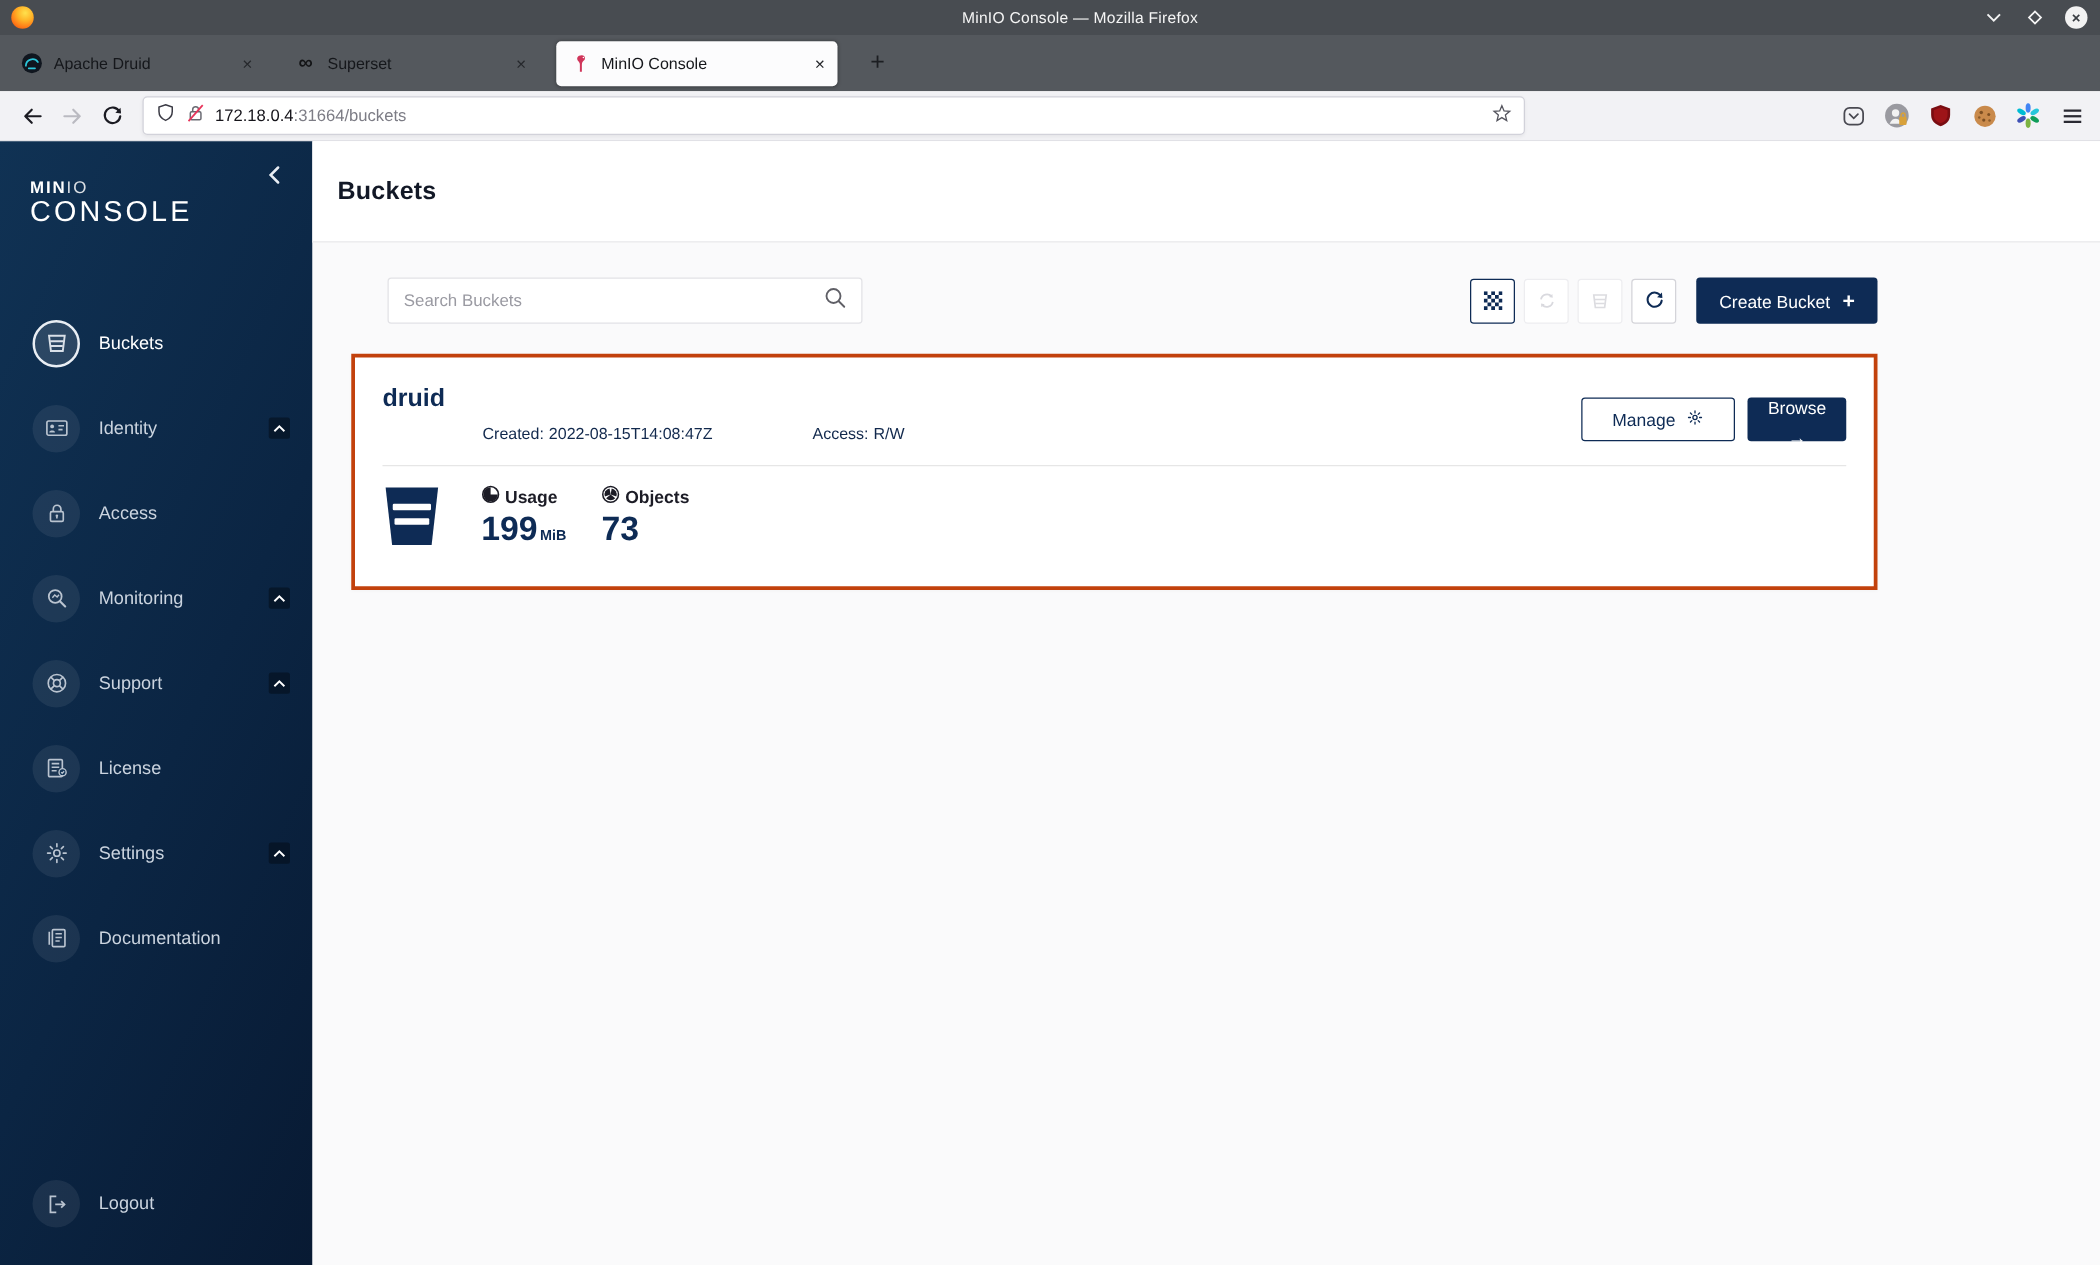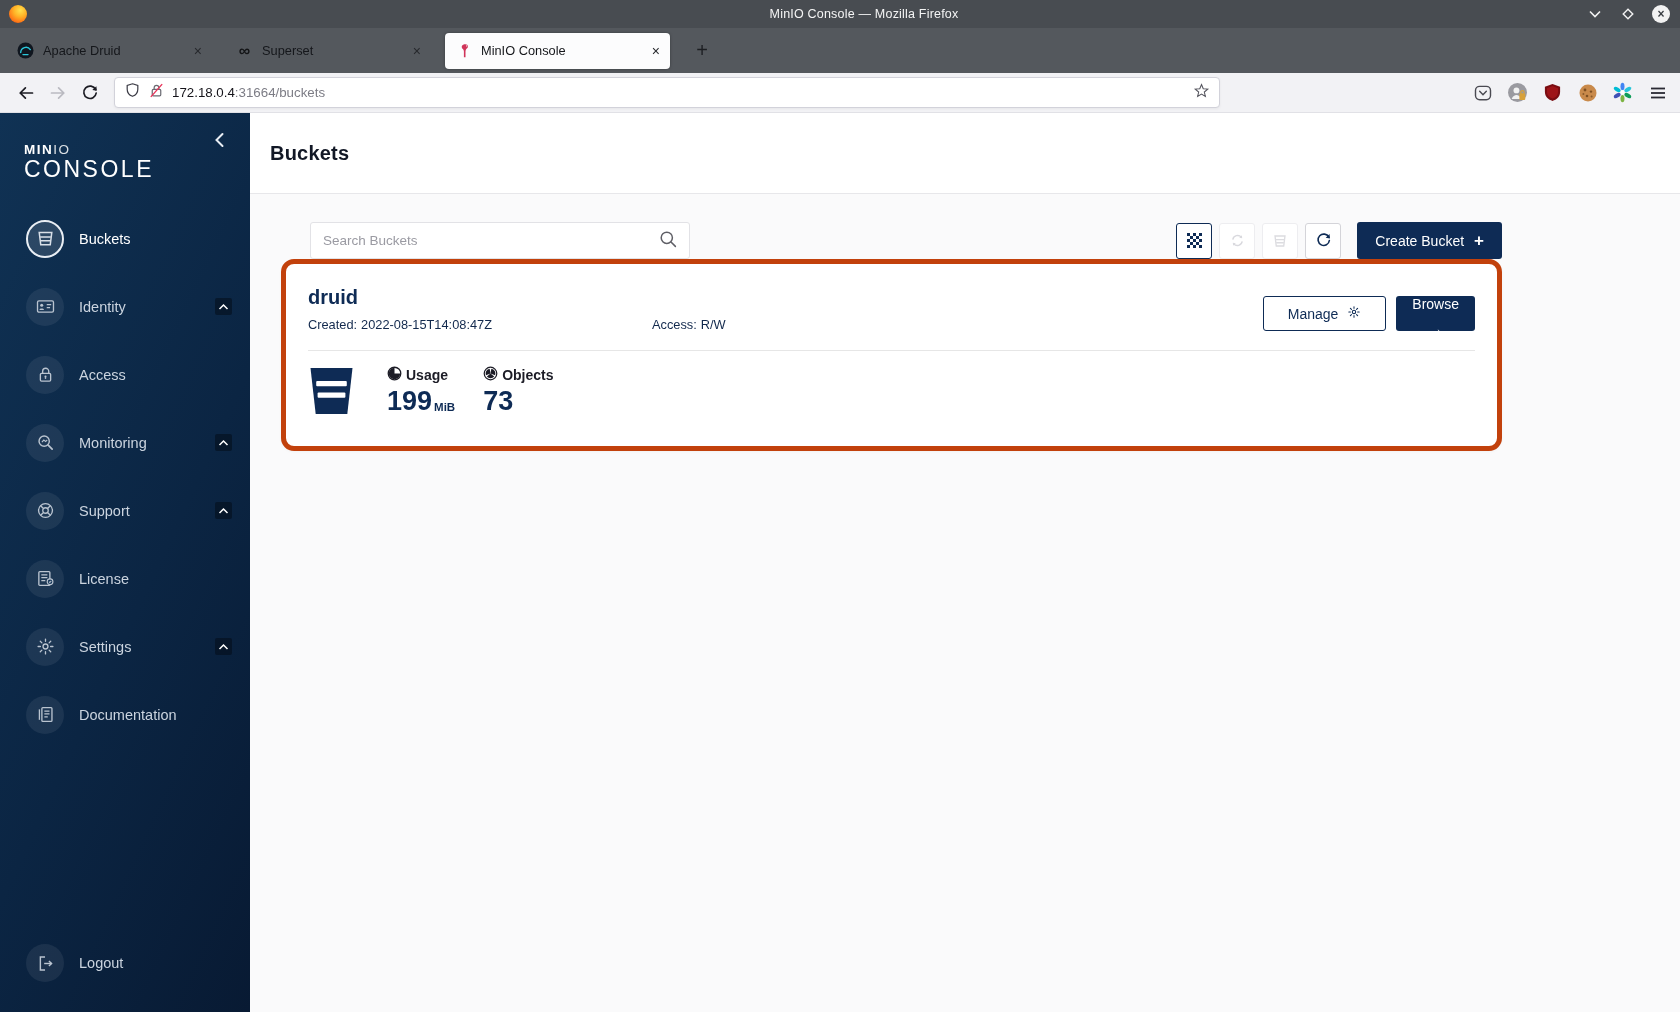--- a/index.html
+++ b/index.html
@@ -35,21 +35,21 @@
   .url-text{flex:1;font-size:13.3px;color:#15141a;margin-left:7px;white-space:nowrap;overflow:hidden;}
   .url-path{color:#7c7c85;}
   .ext-group{margin-left:auto;display:flex;align-items:center;gap:14px;padding-right:2px;}
   .ext-ic{width:21px;height:21px;display:flex;align-items:center;justify-content:center;}
 
   
   .app{display:flex;height:899px;}
 
   
   .sidebar{width:250px;flex:none;display:flex;flex-direction:column;
-    background:linear-gradient(115deg,#103254 0%,#0b2543 55%,#081a33 100%);color:#ccd5e0;}
+    background:linear-gradient(115deg,#103254 0%,#0b2543 55%,#081a33 100%);color:#ccd5e0;gap:36px;}
   .side-logo{padding:30px 0 0 24px;position:relative;}
   .brand-top{font-size:13.5px;letter-spacing:1.5px;color:#fff;line-height:1;}
   .brand-top .b-min{font-weight:bold;}
   .brand-top .b-io{font-weight:normal;opacity:.85;}
   .brand-bottom{font-size:23px;font-weight:300;letter-spacing:2.5px;color:#fff;line-height:1.1;}
   .collapse-btn{position:absolute;right:22px;top:16px;width:18px;height:22px;display:flex;align-items:center;justify-content:center;}
   .side-nav{display:flex;flex-direction:column;padding-top:34px;flex:1;}
   .side-item{height:46px;display:flex;align-items:center;padding-left:26px;margin-bottom:22px;position:relative;
     font-size:14.5px;color:#cbd4df;cursor:pointer;}
   .side-item .ic{width:38px;height:38px;border-radius:50%;background:rgba(255,255,255,.07);
@@ -72,26 +72,26 @@
   .search-box input::placeholder{color:#9a9aa2;}
   .tb-actions{margin-left:auto;display:flex;align-items:center;gap:7px;}
   .sq-btn{width:36px;height:36px;background:#fff;border:1px solid #d4d4d9;border-radius:3px;
     display:flex;align-items:center;justify-content:center;cursor:pointer;}
   .sq-btn.selected{border-color:#0e2b55;}
   .sq-btn.disabled{border-color:#ededf0;cursor:default;}
   .create-btn{height:37px;margin-left:9px;background:#0e2b55;border:none;border-radius:3px;color:#fff;
     font-size:14px;font-family:inherit;display:flex;align-items:center;gap:10px;padding:0 18px;cursor:pointer;}
   .plus-glyph{font-size:17px;font-weight:bold;line-height:1;}
 
-  .bucket-card{background:#fff;border:5px solid #c2410c;border-radius:13px;
+  .bucket-card{margin-top:24px;background:#fff;border:3px solid #c2410c;border-radius:0;
     padding:22px 22px 26px;box-shadow:0 1px 3px rgba(0,0,0,.03);cursor:pointer;}
   .card-top{display:flex;align-items:flex-start;}
   .card-title-block{flex:1;}
   .bucket-name{font-size:20px;font-weight:bold;color:#0e2b55;}
-  .bucket-meta{display:flex;margin-top:8px;font-size:12.8px;color:#12294d;}
+  .bucket-meta{display:flex;margin-top:8px;font-size:12.8px;color:#12294d;text-align:center;}
   .meta-created{width:344px;}
   .meta-pair span+span{margin-left:4px;}
   .card-actions{display:flex;gap:10px;margin-top:10px;}
   .manage-btn{height:35px;background:#fff;border:1px solid #0e2b55;border-radius:3px;color:#0e2b55;
     font-size:14px;font-family:inherit;display:flex;align-items:center;gap:9px;padding:0 24px;cursor:pointer;}
   .browse-btn{height:35px;background:#0e2b55;border:none;border-radius:3px;color:#fff;
     font-size:14px;font-family:inherit;display:flex;align-items:center;gap:9px;padding:0 16px;cursor:pointer;flex-direction:column;}
   .arrow-glyph{font-size:15px;line-height:1;}
   .card-divider{border:none;border-top:1px solid #e6e6e6;margin:18px 0 0;}
   .card-stats{display:flex;align-items:flex-start;margin-top:15px;}

